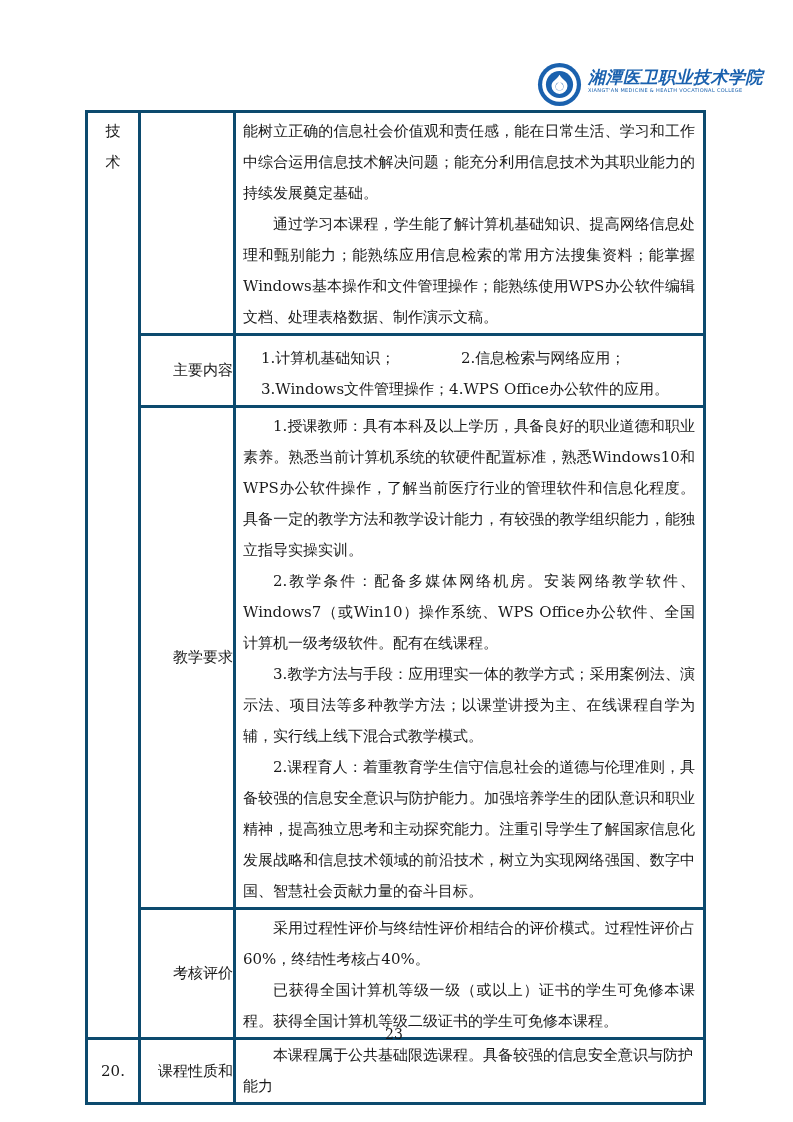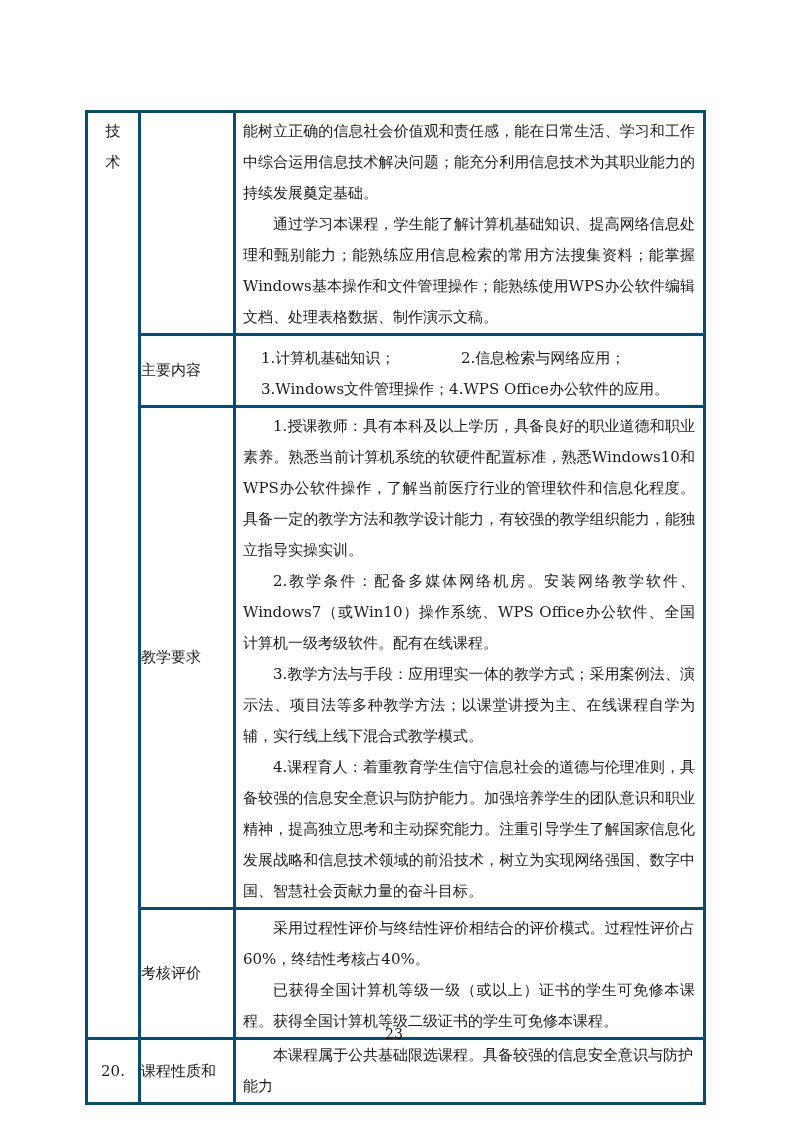--- a/index.html
+++ b/index.html
@@ -70,21 +70,21 @@
     padding-top: 3px;
   }
   .stacked-label {
     width: 1.1em;
     margin: 0 auto;
     word-break: break-all;
     line-height: 31px;
     text-align: center;
   }
   td.cell-label {
-    text-align: left;
+    text-align: right;
     vertical-align: middle;
   }
   td.cell-body { padding: 3px 8px 0 7px; }
   td.cell-body p { text-align: justify; }
   .indent { text-indent: 2em; }
 
   td.cell-main-content { padding: 7px 8px 0 25px; }
   .mc-line { white-space: nowrap; }
   .mc-item-1 { display: inline-block; width: 200px; }
 
@@ -99,20 +99,34 @@
     text-align: center;
     font-size: 14px;
     font-family: "DejaVu Serif", "Liberation Serif", serif;
   }
 </style>
 </head>
 <body>
 
 <div class="page">
 
+  <div class="logo">
+    <svg class="logo-emblem" viewBox="0 0 48 48" aria-hidden="true">
+      <circle cx="24" cy="24" r="23" fill="#1a61ae"></circle>
+      <circle cx="24" cy="24" r="18.5" fill="#ffffff"></circle>
+      <circle cx="24" cy="24" r="14.5" fill="#1a61ae"></circle>
+      <path d="M24 13.5 C27 19.5 32.5 19.5 32.5 25.5 A8.5 8.5 0 0 1 15.5 25.5 C15.5 19.5 21 19.5 24 13.5 Z" fill="#ffffff"></path>
+      <circle cx="24" cy="26" r="4.2" fill="#1a61ae"></circle>
+      <path d="M24 20.5 C25.8 23.2 28 23.4 28 26 A4 4 0 0 1 20 26 C20 23.4 22.2 23.2 24 20.5 Z" fill="#ffffff"></path>
+    </svg>
+    <div class="logo-text-col">
+      <div class="logo-name">湘潭医卫职业技术学院</div>
+      <div class="logo-name-en">XIANGT'AN MEDICINE &amp; HEALTH VOCATIONAL COLLEGE</div>
+    </div>
+  </div>
 
   <table class="doc-table">
     <colgroup>
         <col class="col-num">
         <col class="col-label">
         <col class="col-body">
       </colgroup>
 
     <tbody>
         <tr style="height:221px;">
@@ -135,21 +149,21 @@
         <div class="mc-line">3.Windows文件管理操作；4.WPS Office办公软件的应用。</div>
       </td>
     </tr>
 
     <tr style="height:460px;">
       <td class="cell-label">教学要求</td>
       <td class="cell-body">
         <p class="indent">1.授课教师：具有本科及以上学历，具备良好的职业道德和职业素养。熟悉当前计算机系统的软硬件配置标准，熟悉Windows10和WPS办公软件操作，了解当前医疗行业的管理软件和信息化程度。具备一定的教学方法和教学设计能力，有较强的教学组织能力，能独立指导实操实训。</p>
         <p class="indent">2.教学条件：配备多媒体网络机房。安装网络教学软件、Windows7（或Win10）操作系统、WPS Office办公软件、全国计算机一级考级软件。配有在线课程。</p>
         <p class="indent">3.教学方法与手段：应用理实一体的教学方式；采用案例法、演示法、项目法等多种教学方法；以课堂讲授为主、在线课程自学为辅，实行线上线下混合式教学模式。</p>
-        <p class="indent">4.课程育人：着重教育学生信守信息社会的道德与伦理准则，具备较强的信息安全意识与防护能力。加强培养学生的团队意识和职业精神，提高独立思考和主动探究能力。注重引导学生了解国家信息化发展战略和信息技术领域的前沿技术，树立为实现网络强国、数字中国、智慧社会贡献力量的奋斗目标。</p>
+        <p class="indent">2.课程育人：着重教育学生信守信息社会的道德与伦理准则，具备较强的信息安全意识与防护能力。加强培养学生的团队意识和职业精神，提高独立思考和主动探究能力。注重引导学生了解国家信息化发展战略和信息技术领域的前沿技术，树立为实现网络强国、数字中国、智慧社会贡献力量的奋斗目标。</p>
       </td>
     </tr>
 
     <tr style="height:130px;">
       <td class="cell-label">考核评价</td>
       <td class="cell-body">
         <p class="indent">采用过程性评价与终结性评价相结合的评价模式。过程性评价占60%，终结性考核占40%。</p>
         <p class="indent">已获得全国计算机等级一级（或以上）证书的学生可免修本课程。获得全国计算机等级二级证书的学生可免修本课程。</p>
       </td>
     </tr>

